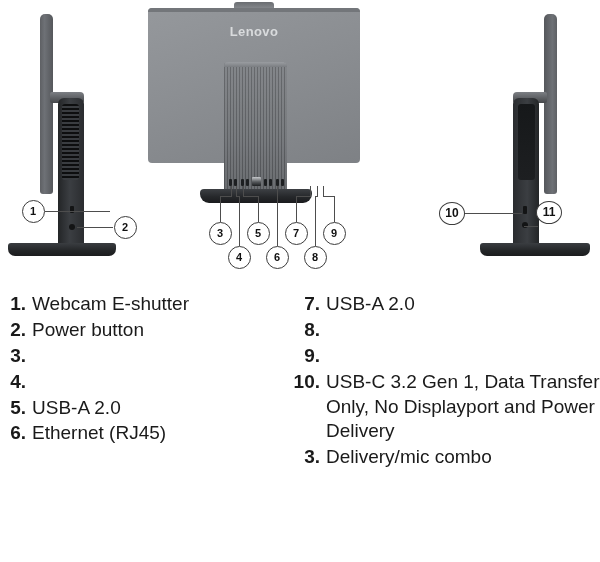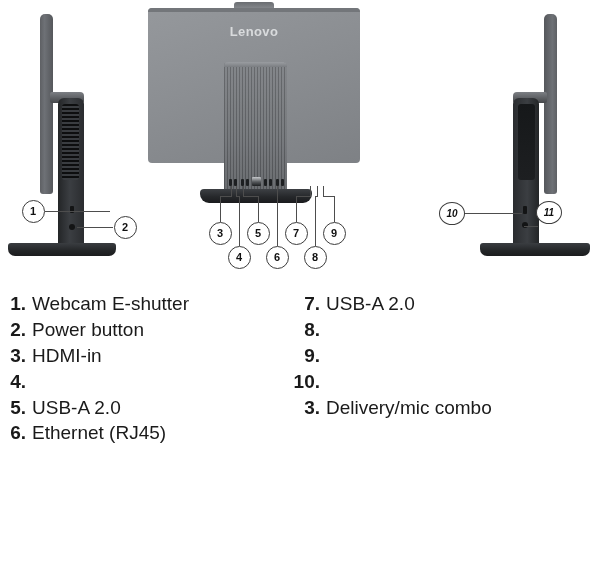--- a/index.html
+++ b/index.html
@@ -236,21 +236,21 @@
     border: 1px solid #3c3c3c;
     border-radius: 50%;
     background: #ffffff;
     color: #111111;
     font-size: 11px;
     font-weight: bold;
     line-height: 21px;
     text-align: center;
     box-sizing: border-box;
   }
-  .callout.wide { width: 26px; margin-left: -13px; font-size: 10px; font-style: italic; }
+  .callout.wide { width: 26px; margin-left: -13px; font-size: 12px; }
 
   
   #legend {
     position: absolute;
     left: 0; top: 292px;
     width: 600px;
     height: 270px;
   }
   .col {
     position: absolute;
@@ -382,21 +382,20 @@
       <li>
         <span class="num">1.</span>
         <span class="desc">Webcam E-shutter</span>
       </li>
       <li>
         <span class="num">2.</span>
         <span class="desc">Power button</span>
       </li>
       <li>
         <span class="num">3.</span>
-        <span class="desc">HDMI-in</span>
       </li>
       <li>
         <span class="num">4.</span>
       </li>
       <li>
         <span class="num">5.</span>
         <span class="desc">USB-A 2.0</span>
       </li>
       <li>
         <span class="num">6.</span>
@@ -412,20 +411,21 @@
         <span class="desc">USB-A 2.0</span>
       </li>
       <li>
         <span class="num">8.</span>
       </li>
       <li>
         <span class="num">9.</span>
       </li>
       <li>
         <span class="num">10.</span>
+        <span class="desc">USB-C 3.2 Gen 1, Data Transfer Only, No Displayport and Power Delivery</span>
       </li>
       <li>
         <span class="num">3.</span>
         <span class="desc">Delivery/mic combo</span>
       </li>
     </ol>
   </div>
 </div>
 
 </body></html>

